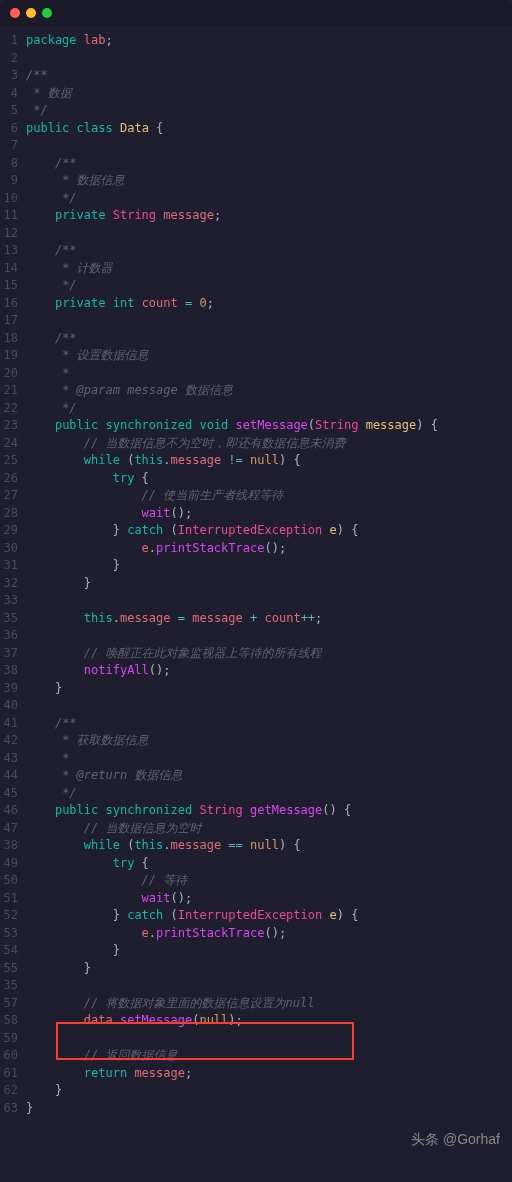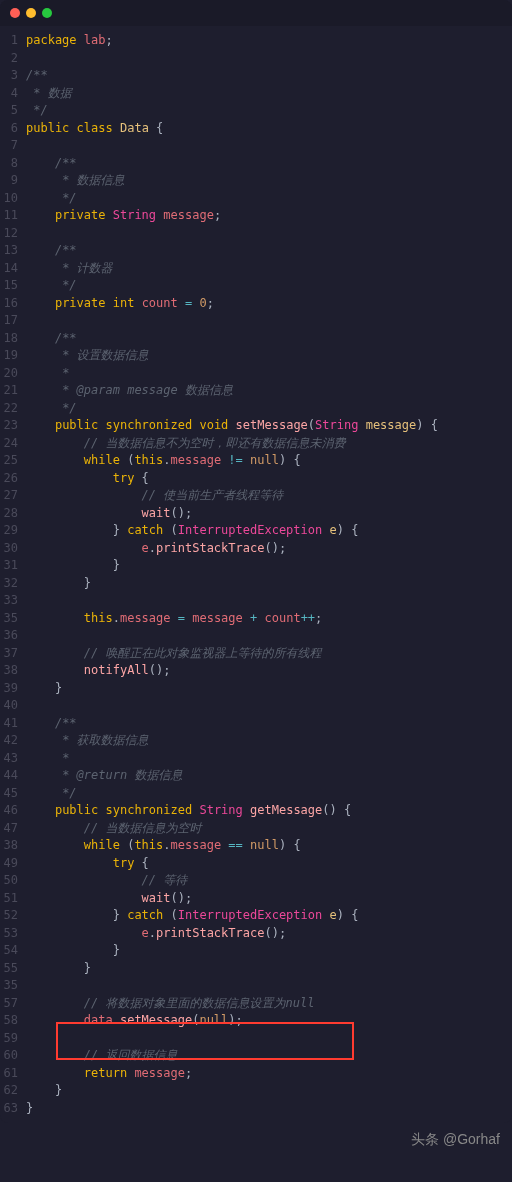--- a/index.html
+++ b/index.html
@@ -34,25 +34,25 @@
 }
 .gutter {
   width: 26px;
   text-align: right;
   color: #4a4a5a;
   padding-right: 8px;
   user-select: none;
   flex-shrink: 0;
 }
 .code { flex: 1; color: #cdd6f4; position: relative; }
-.kw { color: #eab308; }
+.kw { color: #14b8a6; }
 .cls { color: #e5c07b; }
 .typ { color: #ec4899; }
 .str, .ident { color: #e06c75; }
-.fn { color: #fca5a5; }
+.fn { color: #d946ef; }
 .num { color: #d19a66; }
 .cmt { color: #5c6370; font-style: italic; }
 .op { color: #56b6c2; }
 .punc { color: #abb2bf; }
 .var { color: #e06c75; }
 .param { color: #e5c07b; }
 .null { color: #d19a66; }
 .hl-box {
   position: absolute;
   border: 2px solid #ff3b30;

